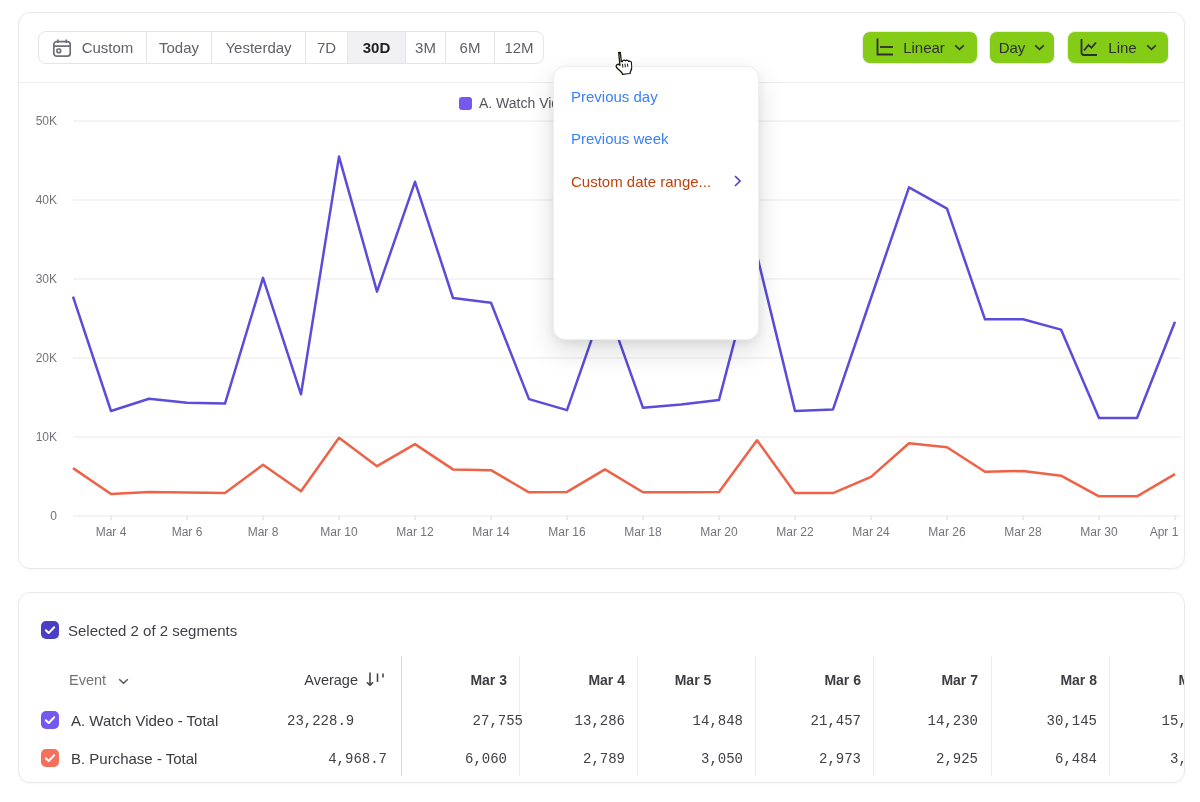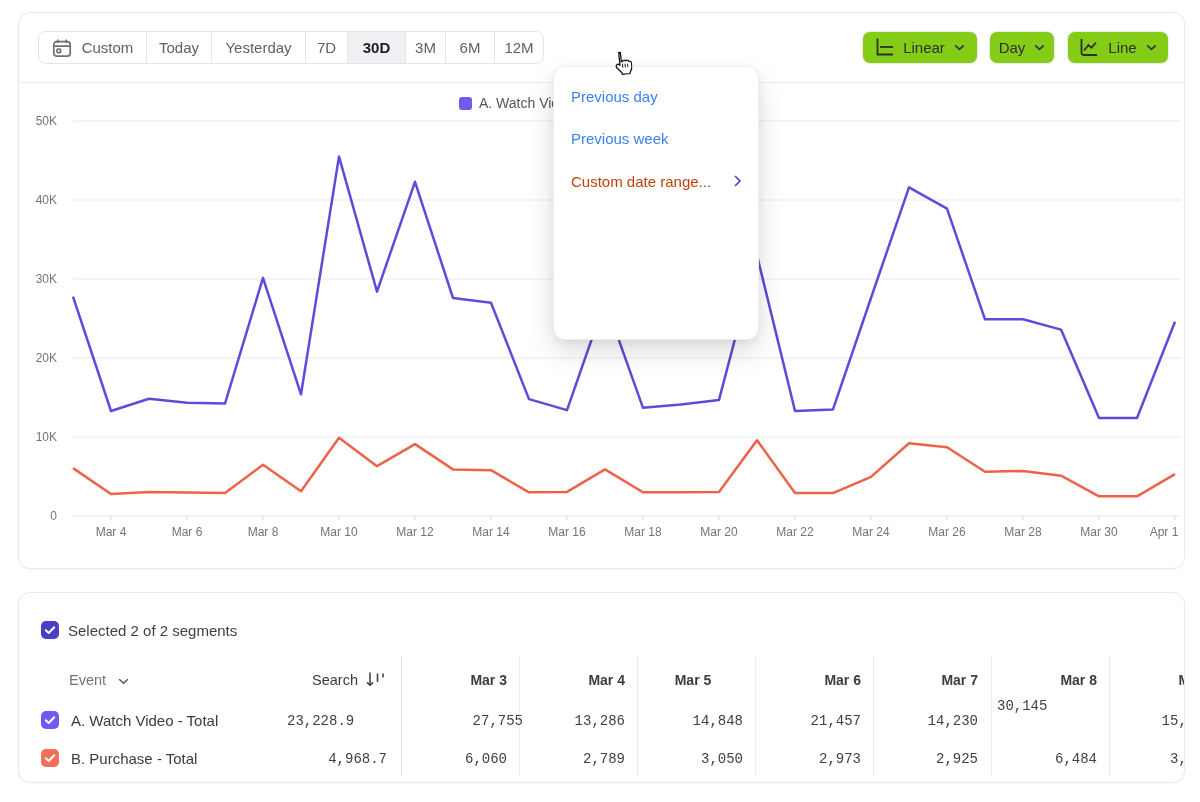--- a/index.html
+++ b/index.html
@@ -156,21 +156,21 @@
         <path d="M2.8 7.2 L5.7 10 L11.2 4.2"></path>
       </svg>
   </div>
   <div style="position:absolute;left:49px;top:29px;font-size:15px;color:#3f3f46">Selected 2 of 2 segments</div>
 
   <div class="hdr" style="left:50px;top:79px;font-weight:normal;color:#737373;font-size:14.5px">Event
     <svg width="11" height="7" viewBox="0 0 11 7" fill="none" stroke="#55555c" stroke-width="1.5" style="margin-left:8px">
         <path d="M1.2 1.2 L5.5 5.2 L9.8 1.2"></path>
       </svg>
   </div>
-  <div class="hdr" style="left:239px;width:100px;top:79px;text-align:right;font-weight:normal;color:#3a3a41;font-size:14.5px">Search</div>
+  <div class="hdr" style="left:239px;width:100px;top:79px;text-align:right;font-weight:normal;color:#3a3a41;font-size:14.5px">Average</div>
   <svg width="22" height="20" viewBox="0 0 22 20" style="position:absolute;left:346px;top:77px" fill="none" stroke="#45454c" stroke-width="1.6">
     <path d="M5 2.5 V15.5 M5 15.5 L2 12.2 M5 15.5 L8 12.2"></path>
     <line x1="12.5" y1="3.5" x2="12.5" y2="12"></line>
     <line x1="18" y1="3.5" x2="18" y2="7.5"></line>
   </svg>
   <div class="hdr" style="left:388px;width:100px;top:79px;text-align:right">Mar 3</div>
   <div class="hdr" style="left:506px;width:100px;top:79px;text-align:right">Mar 4</div>
   <div class="hdr" style="left:624px;width:100px;top:79px;text-align:center">Mar 5</div>
   <div class="hdr" style="left:742px;width:100px;top:79px;text-align:right">Mar 6</div>
   <div class="hdr" style="left:859px;width:100px;top:79px;text-align:right">Mar 7</div>
@@ -190,21 +190,21 @@
         <path d="M2.8 7.2 L5.7 10 L11.2 4.2"></path>
       </svg>
   </div>
   <div style="position:absolute;left:52px;top:119px;font-size:15px;color:#3a3a41">A. Watch Video - Total</div>
   <div class="tnum" style="position:absolute;left:268px;width:100px;top:120px;text-align:left">23,228.9</div>
   <div class="tnum" style="position:absolute;left:404px;width:100px;top:120px;text-align:right">27,755</div>
   <div class="tnum" style="position:absolute;left:506px;width:100px;top:120px;text-align:right">13,286</div>
   <div class="tnum" style="position:absolute;left:624px;width:100px;top:120px;text-align:right">14,848</div>
   <div class="tnum" style="position:absolute;left:742px;width:100px;top:120px;text-align:right">21,457</div>
   <div class="tnum" style="position:absolute;left:859px;width:100px;top:120px;text-align:right">14,230</div>
-  <div class="tnum" style="position:absolute;left:978px;width:100px;top:105px;text-align:left">30,145</div>
+  <div class="tnum" style="position:absolute;left:978px;width:100px;top:120px;text-align:right">30,145</div>
   <div class="tnum" style="position:absolute;left:1093px;width:100px;top:120px;text-align:right">15,402</div>
 
   <div class="chk" style="left:22px;top:156px;background:#f4705a">
     <svg width="14" height="14" viewBox="0 0 14 14" fill="none" stroke="#fff" stroke-width="2" stroke-linecap="round" stroke-linejoin="round">
         <path d="M2.8 7.2 L5.7 10 L11.2 4.2"></path>
       </svg>
   </div>
   <div style="position:absolute;left:52px;top:157px;font-size:15px;color:#3a3a41">B. Purchase - Total</div>
   <div class="tnum" style="position:absolute;left:268px;width:100px;top:158px;text-align:right">4,968.7</div>
   <div class="tnum" style="position:absolute;left:388px;width:100px;top:158px;text-align:right">6,060</div>

